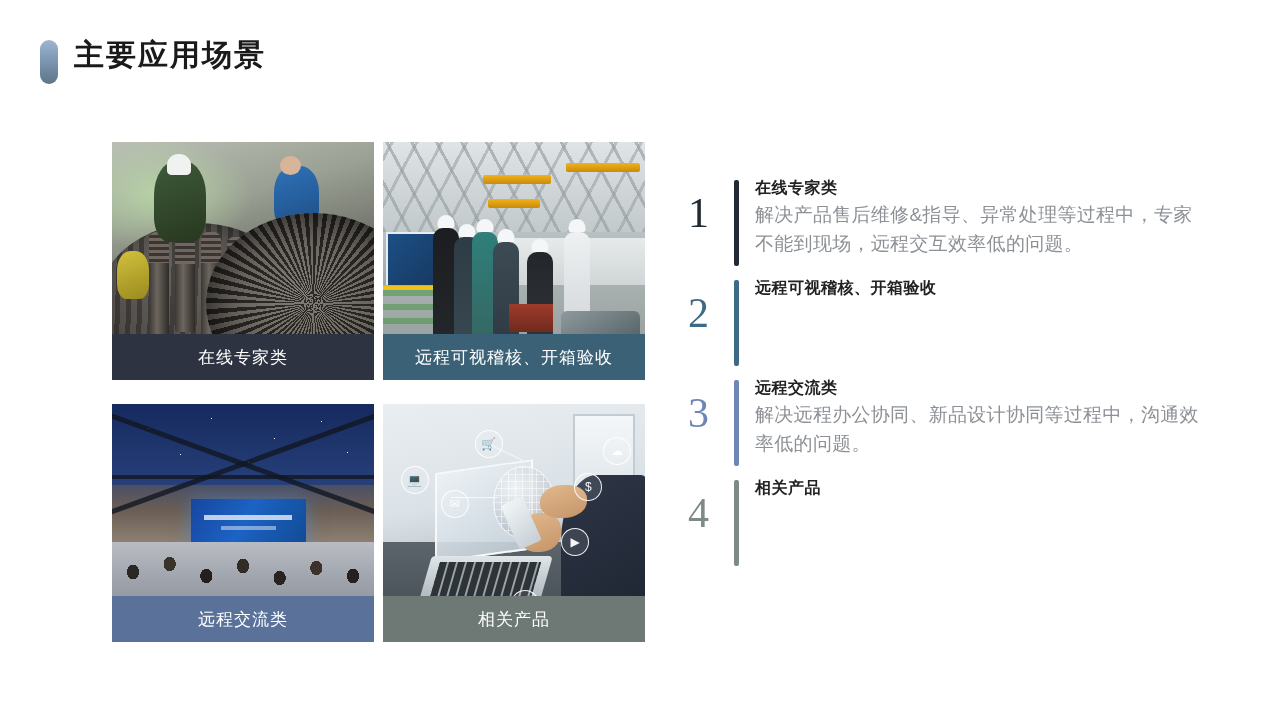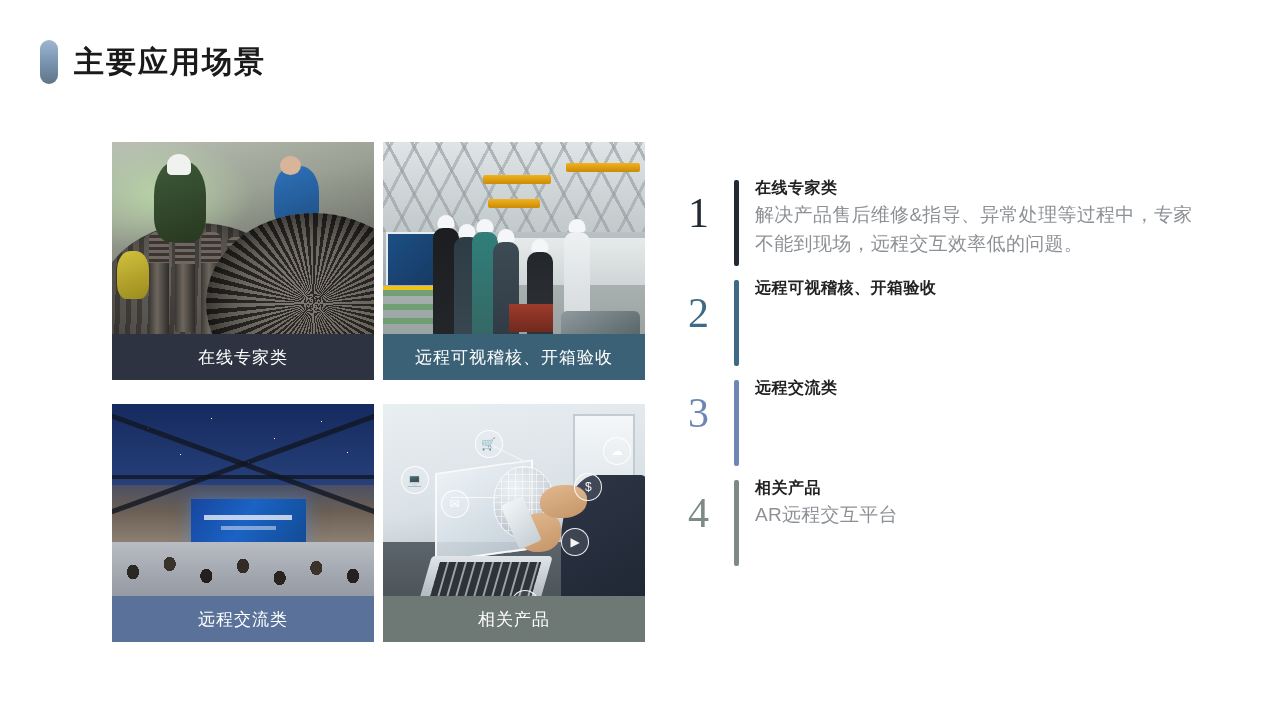--- a/index.html
+++ b/index.html
@@ -14,21 +14,20 @@
     font-family: "Liberation Sans", "DejaVu Sans", sans-serif;
     position: relative;
   }
 
   
   .slide-header {
     position: absolute;
     left: 40px;
     top: 40px;
     display: flex;
-    align-items: center;
     gap: 16px;
     font-family: Liberation Serif, serif;
   }
   .title-bullet {
     width: 18px;
     height: 44px;
     border-radius: 9px;
     background: linear-gradient(180deg, #9fb5cf 0%, #7d98b4 45%, #5f7586 100%);
   }
   .slide-title {
@@ -578,25 +577,25 @@
     <div class="point-body">
       <div class="point-title">远程可视稽核、开箱验收</div>
     </div>
   </div>
 
   <div class="point-row">
     <div class="point-num" style="color:#6d86b5;">3</div>
     <div class="point-bar" style="background:#6d86b5;"></div>
     <div class="point-body">
       <div class="point-title">远程交流类</div>
+      <div class="point-desc">解决远程办公协同、新品设计协同等过程中，沟通效率低的问题。</div>
     </div>
   </div>
 
   <div class="point-row">
     <div class="point-num" style="color:#7d8a88;">4</div>
     <div class="point-bar" style="background:#7d8a88;"></div>
     <div class="point-body">
       <div class="point-title">相关产品</div>
-      <div class="point-desc">AR远程交互平台</div>
     </div>
   </div>
 
 </div>
 
 </body></html>

